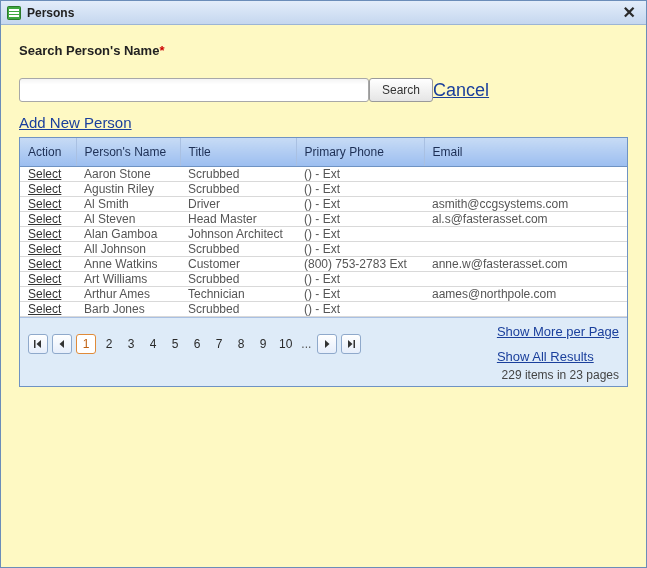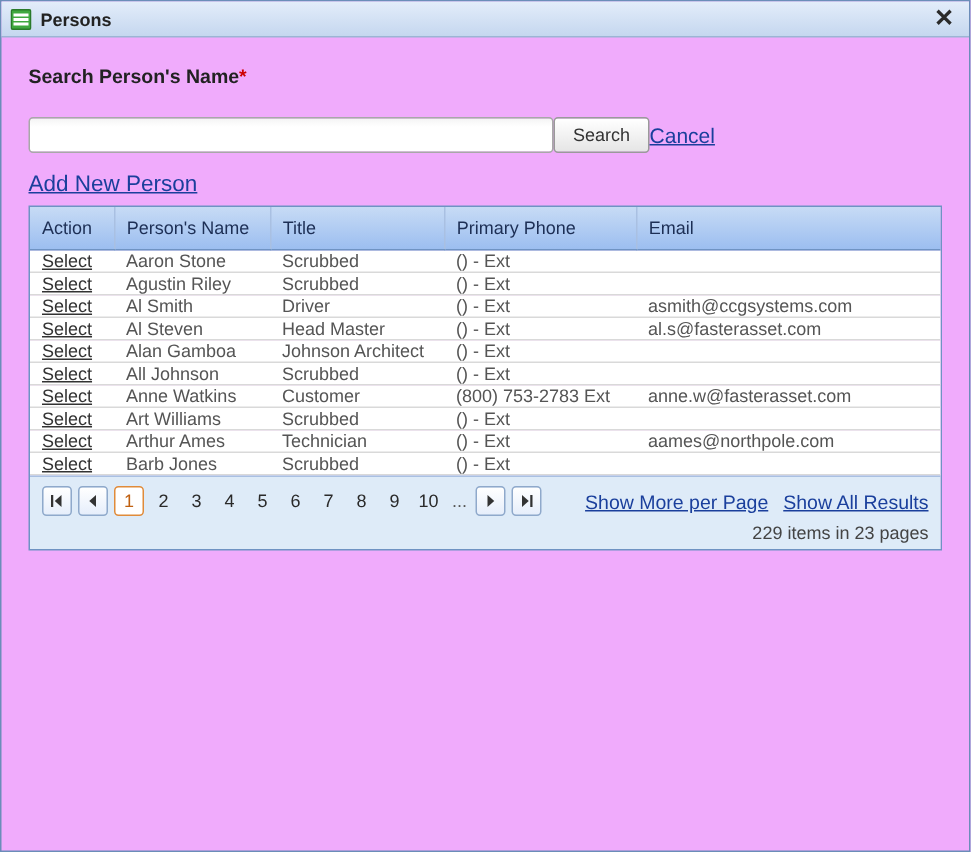--- a/index.html
+++ b/index.html
@@ -8,21 +8,21 @@
     font-family: "Segoe UI", Tahoma, Arial, sans-serif;
     font-size: 12px;
     background: #ffffff;
     color: #333;
   }
   .window {
     width: 647px;
     height: 568px;
     box-sizing: border-box;
     border: 1px solid #6b8db9;
-    background: #f0abfc;
+    background: #fef9c3;
     position: relative;
   }
   .titlebar {
     height: 24px;
     background: linear-gradient(to bottom, #e3edfa 0%, #c5d7ef 100%);
     border-bottom: 1px solid #9cb5d4;
     display: flex;
     align-items: center;
     padding: 0 6px;
     box-sizing: border-box;
@@ -82,21 +82,21 @@
     border-radius: 3px;
     background: linear-gradient(to bottom, #ffffff 0%, #e5e5e5 100%);
     font-size: 12px;
     cursor: pointer;
     color: #333;
   }
   .link-action {
     color: #1a3f9c;
     text-decoration: underline;
     cursor: pointer;
-    font-size: 14px;
+    font-size: 18px;
     text-align: center;
   }
   .add-new {
     display: inline-block;
     color: #1a3f9c;
     text-decoration: underline;
     cursor: pointer;
     font-size: 15px;
     margin: 4px 0 6px 0;
   }
@@ -178,20 +178,21 @@
     color: #c06010;
   }
   .pager-ellipsis {
     color: #555;
     padding: 0 2px;
   }
   .pager-links {
     margin-left: auto;
     display: flex;
     gap: 10px;
+    flex-direction: column;
   }
   .pager-links a {
     color: #1a3f9c;
     text-decoration: underline;
     cursor: pointer;
     font-size: 13px;
   }
   .pager-row2 {
     text-align: right;
     color: #444;

